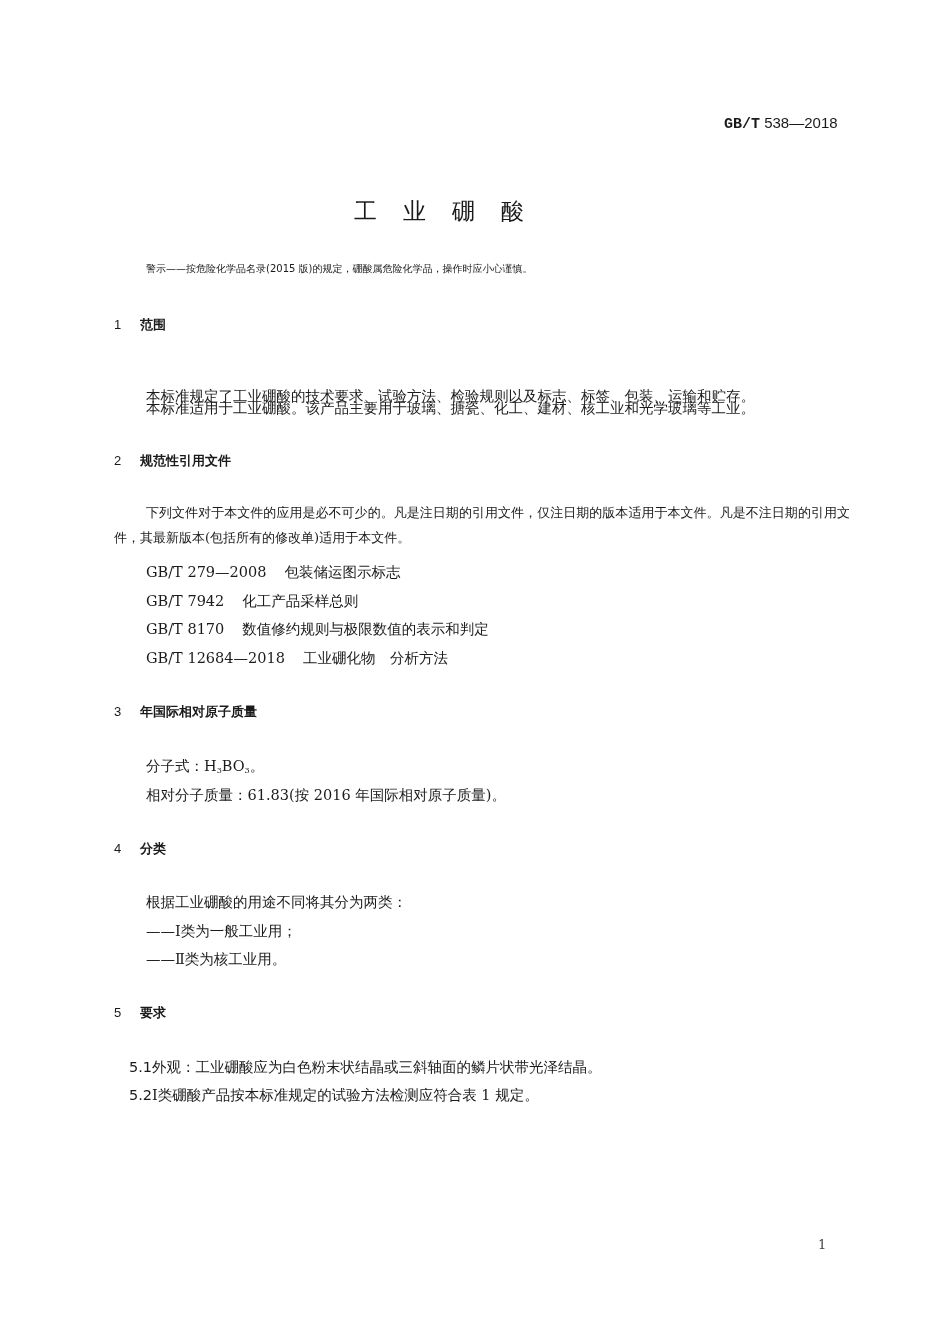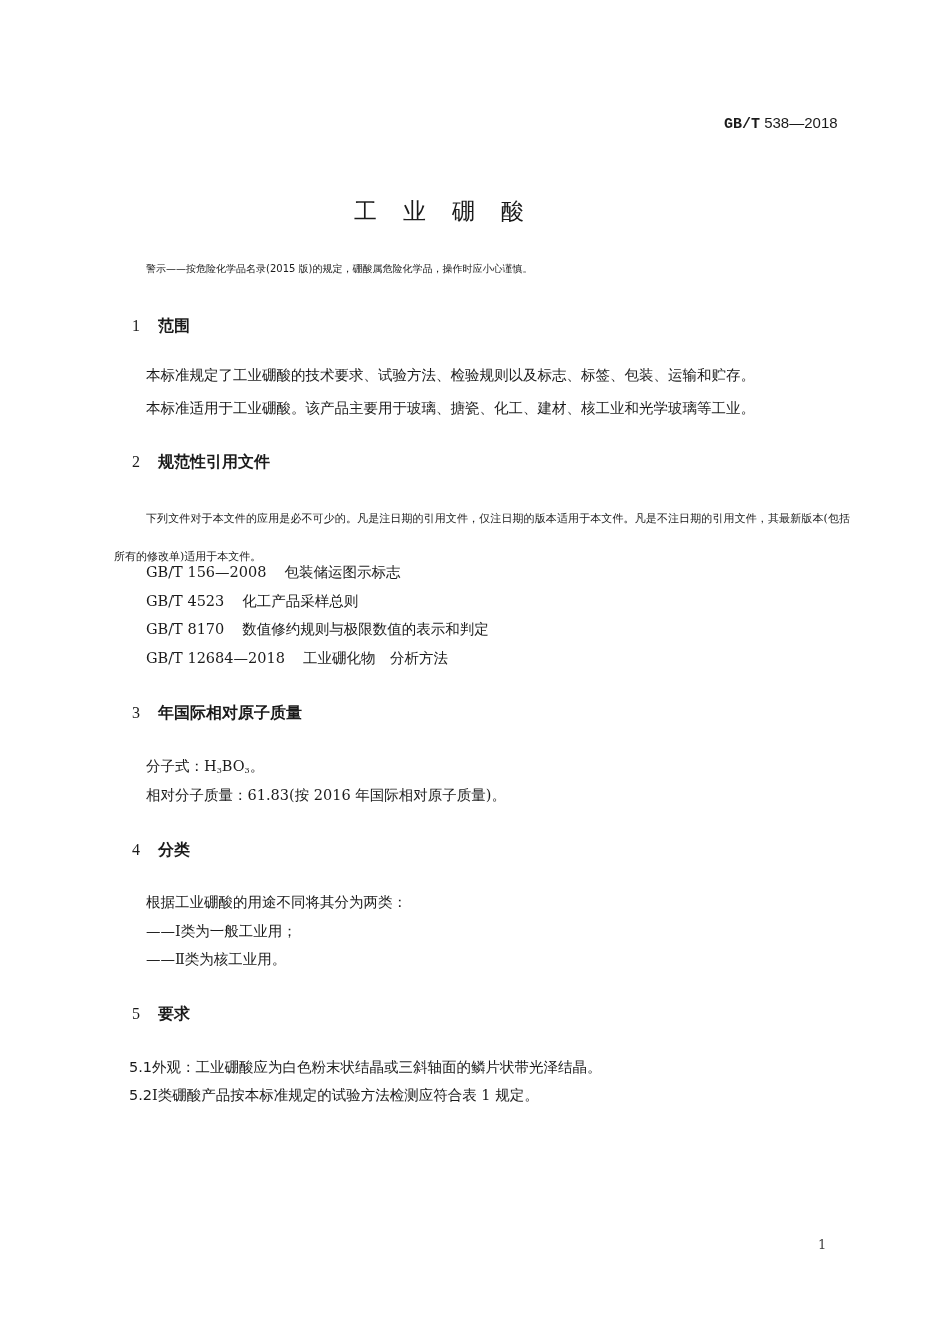--- a/index.html
+++ b/index.html
@@ -2,24 +2,24 @@
 <html><head>
 <meta charset="utf-8">
 <style>
   html, body { margin: 0; padding: 0; background: #ffffff; }
   body { width: 950px; height: 1344px; position: relative; overflow: hidden; color: #1a1a1a; font-family: "DejaVu Serif", "Liberation Serif", serif; }
   .abs { position: absolute; white-space: nowrap; }
   .std-code { left: 724px; top: 114px; font-size: 15px; font-family: "Liberation Sans", sans-serif; }
   .std-code .gbt { font-family: Liberation Mono, monospace; font-weight: bold; }
   .title { left: 0; width: 878px; top: 196px; text-align: center; font-family: "DejaVu Sans", sans-serif; font-size: 23px; letter-spacing: 26px; text-indent: 26px; }
   .warning { left: 146px; top: 262px; font-family: "DejaVu Sans", sans-serif; font-size: 10px; }
-  .heading { left: 114px; font-family: Liberation Serif, serif; font-size: 16px; font-weight: bold; margin-left: 18px; }
+  .heading { left: 114px; font-family: Liberation Sans, sans-serif; font-size: 13px; font-weight: bold; }
   .heading .num { display: inline-block; width: 26px; font-weight: normal; }
   .para { left: 146px; font-size: 14.5px; }
-  .para-wrap { left: 114px; width: 736px; font-size: 11px; line-height: 38px; white-space: normal; text-indent: 32px; text-align: justify; }
+  .para-wrap { left: 114px; width: 736px; font-size: 13px; line-height: 25px; white-space: normal; text-indent: 32px; text-align: justify; }
   .ref { left: 146px; font-size: 14.5px; }
   .ref .code { display: inline-block; }
   .ref .gap { display: inline-block; width: 18px; }
   .clause { left: 114px; font-size: 14.5px; }
   .clause .num { display: inline-block; width: 38px; font-family: "DejaVu Sans", sans-serif; text-align: right; }
   .page-num { left: 818px; top: 1237px; font-size: 13px; color: #444; }
   sub { font-size: 8px; vertical-align: -2px; }
 </style>
 </head>
 <body>
@@ -29,32 +29,32 @@
   <span>538—2018</span>
 </div>
 
 <div class="abs title">工业硼酸</div>
 
 <div class="abs warning">警示——按危险化学品名录(2015 版)的规定，硼酸属危险化学品，操作时应小心谨慎。</div>
 
 <div class="abs heading" style="top:316px">
   <span class="num">1</span><span>范围</span>
 </div>
-<div class="abs para" style="top:366px">本标准规定了工业硼酸的技术要求、试验方法、检验规则以及标志、标签、包装、运输和贮存。</div>
+<div class="abs para" style="top:387px">本标准规定了工业硼酸的技术要求、试验方法、检验规则以及标志、标签、包装、运输和贮存。</div>
 <div class="abs para" style="top:399px">本标准适用于工业硼酸。该产品主要用于玻璃、搪瓷、化工、建材、核工业和光学玻璃等工业。</div>
 
 <div class="abs heading" style="top:452px">
   <span class="num">2</span><span>规范性引用文件</span>
 </div>
 <div class="abs para-wrap" style="top:500px">下列文件对于本文件的应用是必不可少的。凡是注日期的引用文件，仅注日期的版本适用于本文件。凡是不注日期的引用文件，其最新版本(包括所有的修改单)适用于本文件。</div>
 <div class="abs ref" style="top:563px">
-  <span class="code">GB/T 156—2008</span><span class="gap"></span><span>包装储运图示标志</span>
+  <span class="code">GB/T 279—2008</span><span class="gap"></span><span>包装储运图示标志</span>
 </div>
 <div class="abs ref" style="top:592px">
-  <span class="code">GB/T 4523</span><span class="gap"></span><span>化工产品采样总则</span>
+  <span class="code">GB/T 7942</span><span class="gap"></span><span>化工产品采样总则</span>
 </div>
 <div class="abs ref" style="top:620px">
   <span class="code">GB/T 8170</span><span class="gap"></span><span>数值修约规则与极限数值的表示和判定</span>
 </div>
 <div class="abs ref" style="top:649px">
   <span class="code">GB/T 12684—2018</span><span class="gap"></span><span>工业硼化物　分析方法</span>
 </div>
 
 <div class="abs heading" style="top:703px">
   <span class="num">3</span><span>年国际相对原子质量</span>

